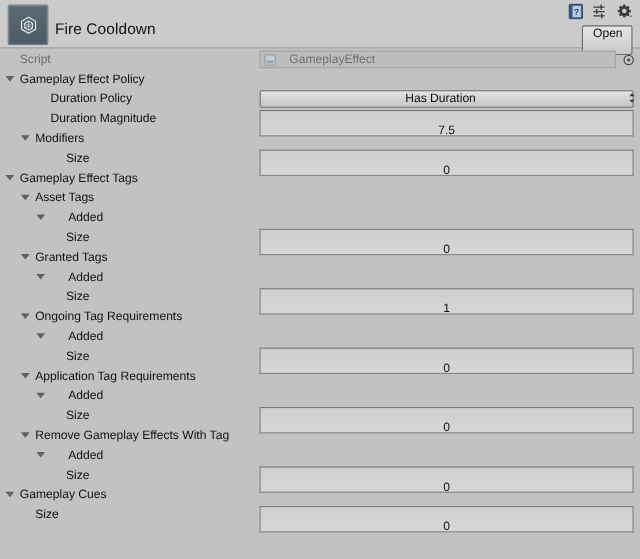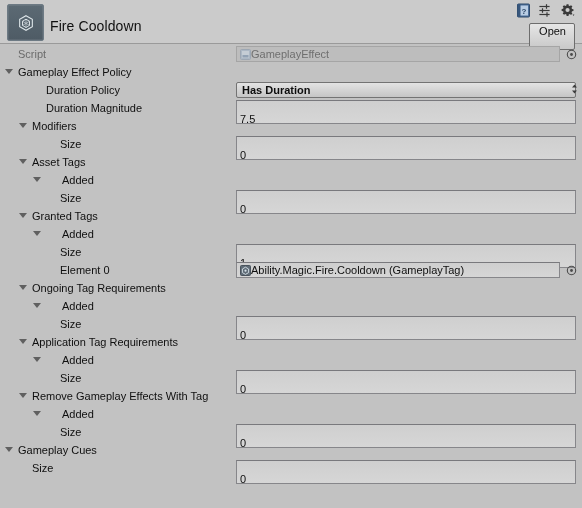--- a/index.html
+++ b/index.html
@@ -78,20 +78,21 @@
 
   
   #properties {
     position: relative;
     padding-top: 1px;
   }
   .row {
     position: relative;
     height: 18px;
     box-sizing: border-box;
+    text-align: center;
   }
   .row-label {
     position: absolute;
     top: 2px;
     white-space: nowrap;
     font-size: 11px;
     line-height: 14px;
     color: #0f0f0f;
   }
   .row-label.dim { color: #6b6b6b; }
@@ -141,38 +142,37 @@
   }
   .text-field.disabled {
     background: #bdbdbd;
     border-color: #a5a5a5;
     color: #6f6f6f;
   }
 
   .obj-field {
     display: flex;
     align-items: center;
-    gap: 0;
+    gap: 12px;
     padding: 0 3px;
   }
   .obj-field .obj-text {
     overflow: hidden;
     text-overflow: ellipsis;
     white-space: nowrap;
   }
 
   .popup-field {
     background: linear-gradient(180deg, #e3e3e3 0%, #c5c5c5 100%);
     border: 1px solid #737373;
     border-radius: 2px;
     padding: 0 16px 0 5px;
     color: #0d0d0d;
     white-space: nowrap;
     overflow: hidden;
-    font-weight: bold;
   }
 
   .popup-arrows {
     position: absolute;
     right: 4px;
     top: 3px;
     width: 7px;
     height: 10px;
   }
 
@@ -280,20 +280,24 @@
       <div class="field text-field">7.5</div>
     </div>
     <div class="row i1">
       <span class="foldout"></span>
       <span class="row-label">Modifiers</span>
     </div>
     <div class="row i3">
       <span class="row-label nofold">Size</span>
       <div class="field text-field">0</div>
     </div>
+    <div class="row i0">
+      <span class="foldout"></span>
+      <span class="row-label">Gameplay Effect Tags</span>
+    </div>
     <div class="row i1">
       <span class="foldout"></span>
       <span class="row-label">Asset Tags</span>
     </div>
     <div class="row i2">
       <span class="foldout"></span>
       <span class="row-label">Added</span>
     </div>
     <div class="row i3">
       <span class="row-label nofold">Size</span>
@@ -304,37 +308,20 @@
       <span class="row-label">Granted Tags</span>
     </div>
     <div class="row i2">
       <span class="foldout"></span>
       <span class="row-label">Added</span>
     </div>
     <div class="row i3">
       <span class="row-label nofold">Size</span>
       <div class="field text-field">1</div>
     </div>
-    <div class="row i3">
-      <span class="row-label nofold">Element 0</span>
-      <div class="field text-field obj-field has-picker">
-        <span style="display: flex; opacity: 1;">
-          <svg class="mini-icon" width="11" height="11" viewBox="0 0 11 11">
-            <rect x="0.5" y="0.5" width="10" height="10" rx="1" fill="#5f6b76" stroke="#49535c"></rect>
-            <path d="M5.5 2.2 8.6 4v3.6L5.5 9.4 2.4 7.6V4z" fill="none" stroke="#d8e3ea" stroke-width="0.9"></path>
-            <circle cx="5.5" cy="5.7" r="1.1" fill="#d8e3ea"></circle>
-          </svg>
-        </span>
-        <span class="obj-text">Ability.Magic.Fire.Cooldown (GameplayTag)</span>
-      </div>
-      <span class="picker"><svg width="11" height="11" viewBox="0 0 11 11">
-          <circle cx="5.5" cy="5.5" r="4.2" fill="none" stroke="#4a4a4a" stroke-width="1.1"></circle>
-          <circle cx="5.5" cy="5.5" r="1.4" fill="#4a4a4a"></circle>
-        </svg></span>
-    </div>
     <div class="row i1">
       <span class="foldout"></span>
       <span class="row-label">Ongoing Tag Requirements</span>
     </div>
     <div class="row i2">
       <span class="foldout"></span>
       <span class="row-label">Added</span>
     </div>
     <div class="row i3">
       <span class="row-label nofold">Size</span>

